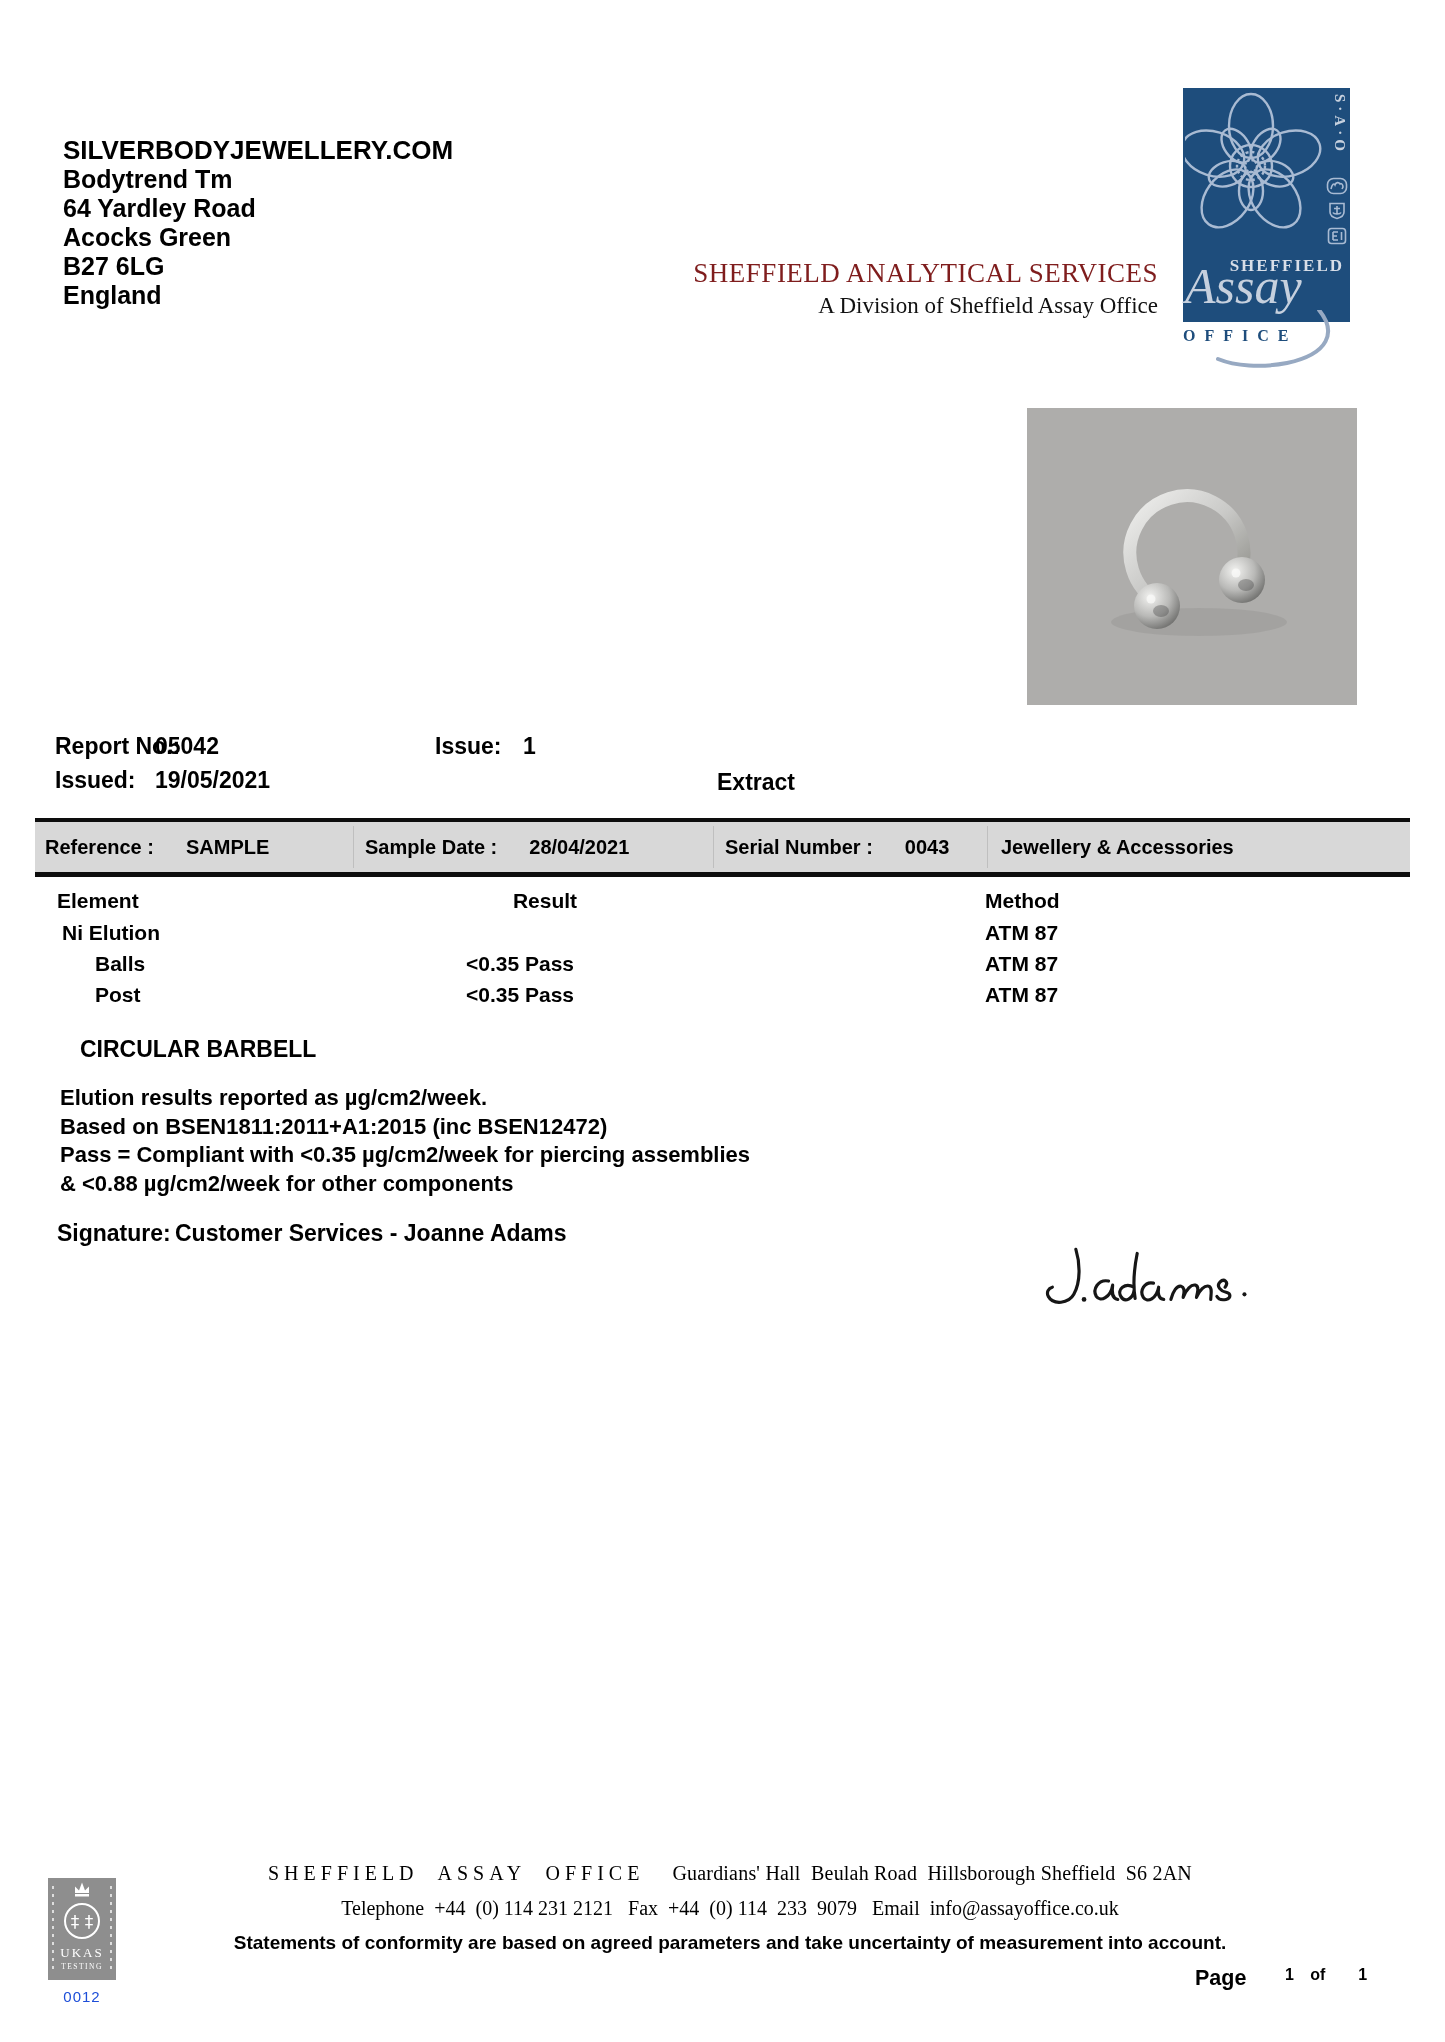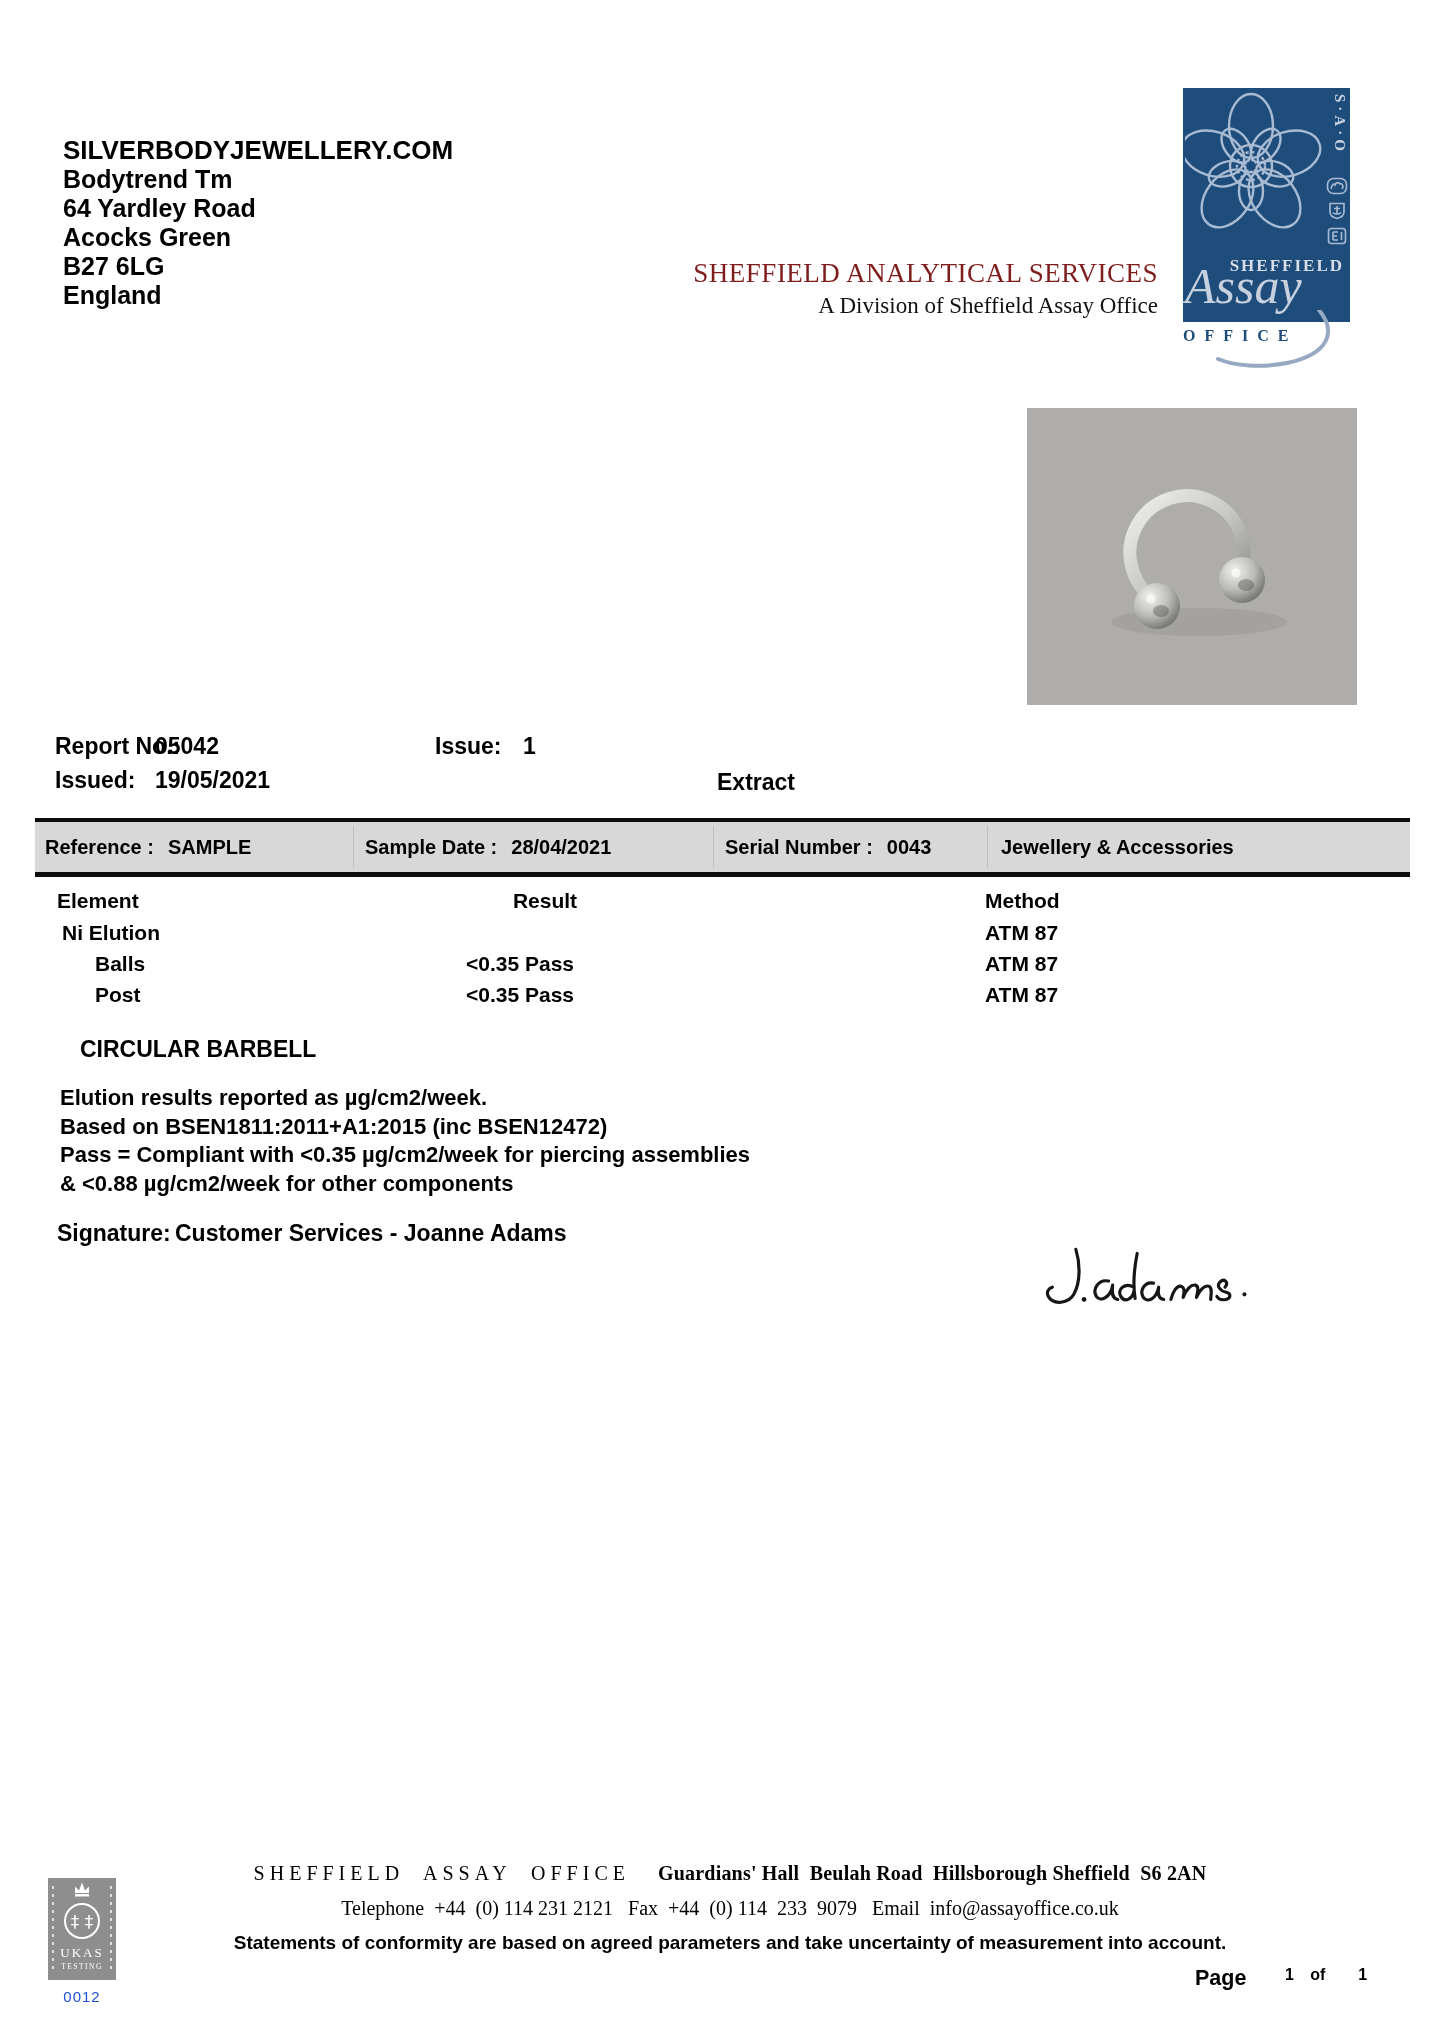--- a/index.html
+++ b/index.html
@@ -36,21 +36,21 @@
   
   .photo{left:1027px;top:408px;width:330px;height:297px;background:#aeadab;}
 
   
   .meta{font-size:23px;font-weight:bold;}
 
   
   .refbar{left:35px;top:818px;width:1375px;height:50px;background:#d8d8d8;
           border-top:4px solid #0d0d0d;border-bottom:5px solid #0d0d0d;}
   .refbar .cell{position:absolute;top:0;height:44px;line-height:50px;font-size:20px;font-weight:bold;
-                display:flex;gap:14px;white-space:pre;}
+                display:flex;gap:32px;white-space:pre;}
   .refbar .vdiv{position:absolute;top:4px;bottom:4px;width:1px;background:#bfbfbf;}
 
   
   .th{font-size:21px;font-weight:bold;}
   .tr{position:relative;height:31px;font-size:21px;font-weight:bold;}
   .td-el{position:absolute;left:62px;}
   .td-el.ind{left:95px;}
   .td-res{position:absolute;left:400px;width:240px;text-align:center;}
   .td-meth{position:absolute;left:985px;}
   .res-head{left:420px;width:250px;text-align:center;}
@@ -59,21 +59,21 @@
   .notes{left:60px;top:1084px;font-size:22px;font-weight:bold;line-height:28.5px;}
 
   .sig-label{left:57px;top:1220px;font-size:23px;font-weight:bold;}
   .sig-name{left:175px;top:1220px;font-size:23px;font-weight:bold;}
   .sig-hand{left:1035px;top:1240px;}
 
   
   .foot-line{left:80px;width:1300px;text-align:center;white-space:pre;}
   .foot1{top:1862px;font-family:"Liberation Serif",serif;font-size:20px;}
   .office-name{letter-spacing:5px;word-spacing:10px;}
-  .office-addr{margin-left:28px;letter-spacing:.2px;font-weight:bold;}
+  .office-addr{margin-left:28px;letter-spacing:.2px;}
   .foot2{top:1897px;font-family:"Liberation Serif",serif;font-size:20px;}
   .foot3{top:1932px;font-size:19px;font-weight:bold;font-family:"Liberation Sans",sans-serif;}
   .page-label{left:1195px;top:1966px;font-size:21.5px;font-weight:bold;}
   .page-value{left:1285px;top:1966px;font-size:16px;font-weight:bold;word-spacing:12px;white-space:pre;}
 
   
   .ukas{left:48px;top:1878px;width:68px;text-align:center;}
   .ukas-number{margin-top:4px;font-size:15px;color:#1d4ed8;letter-spacing:1px;}
 </style>
 </head>

